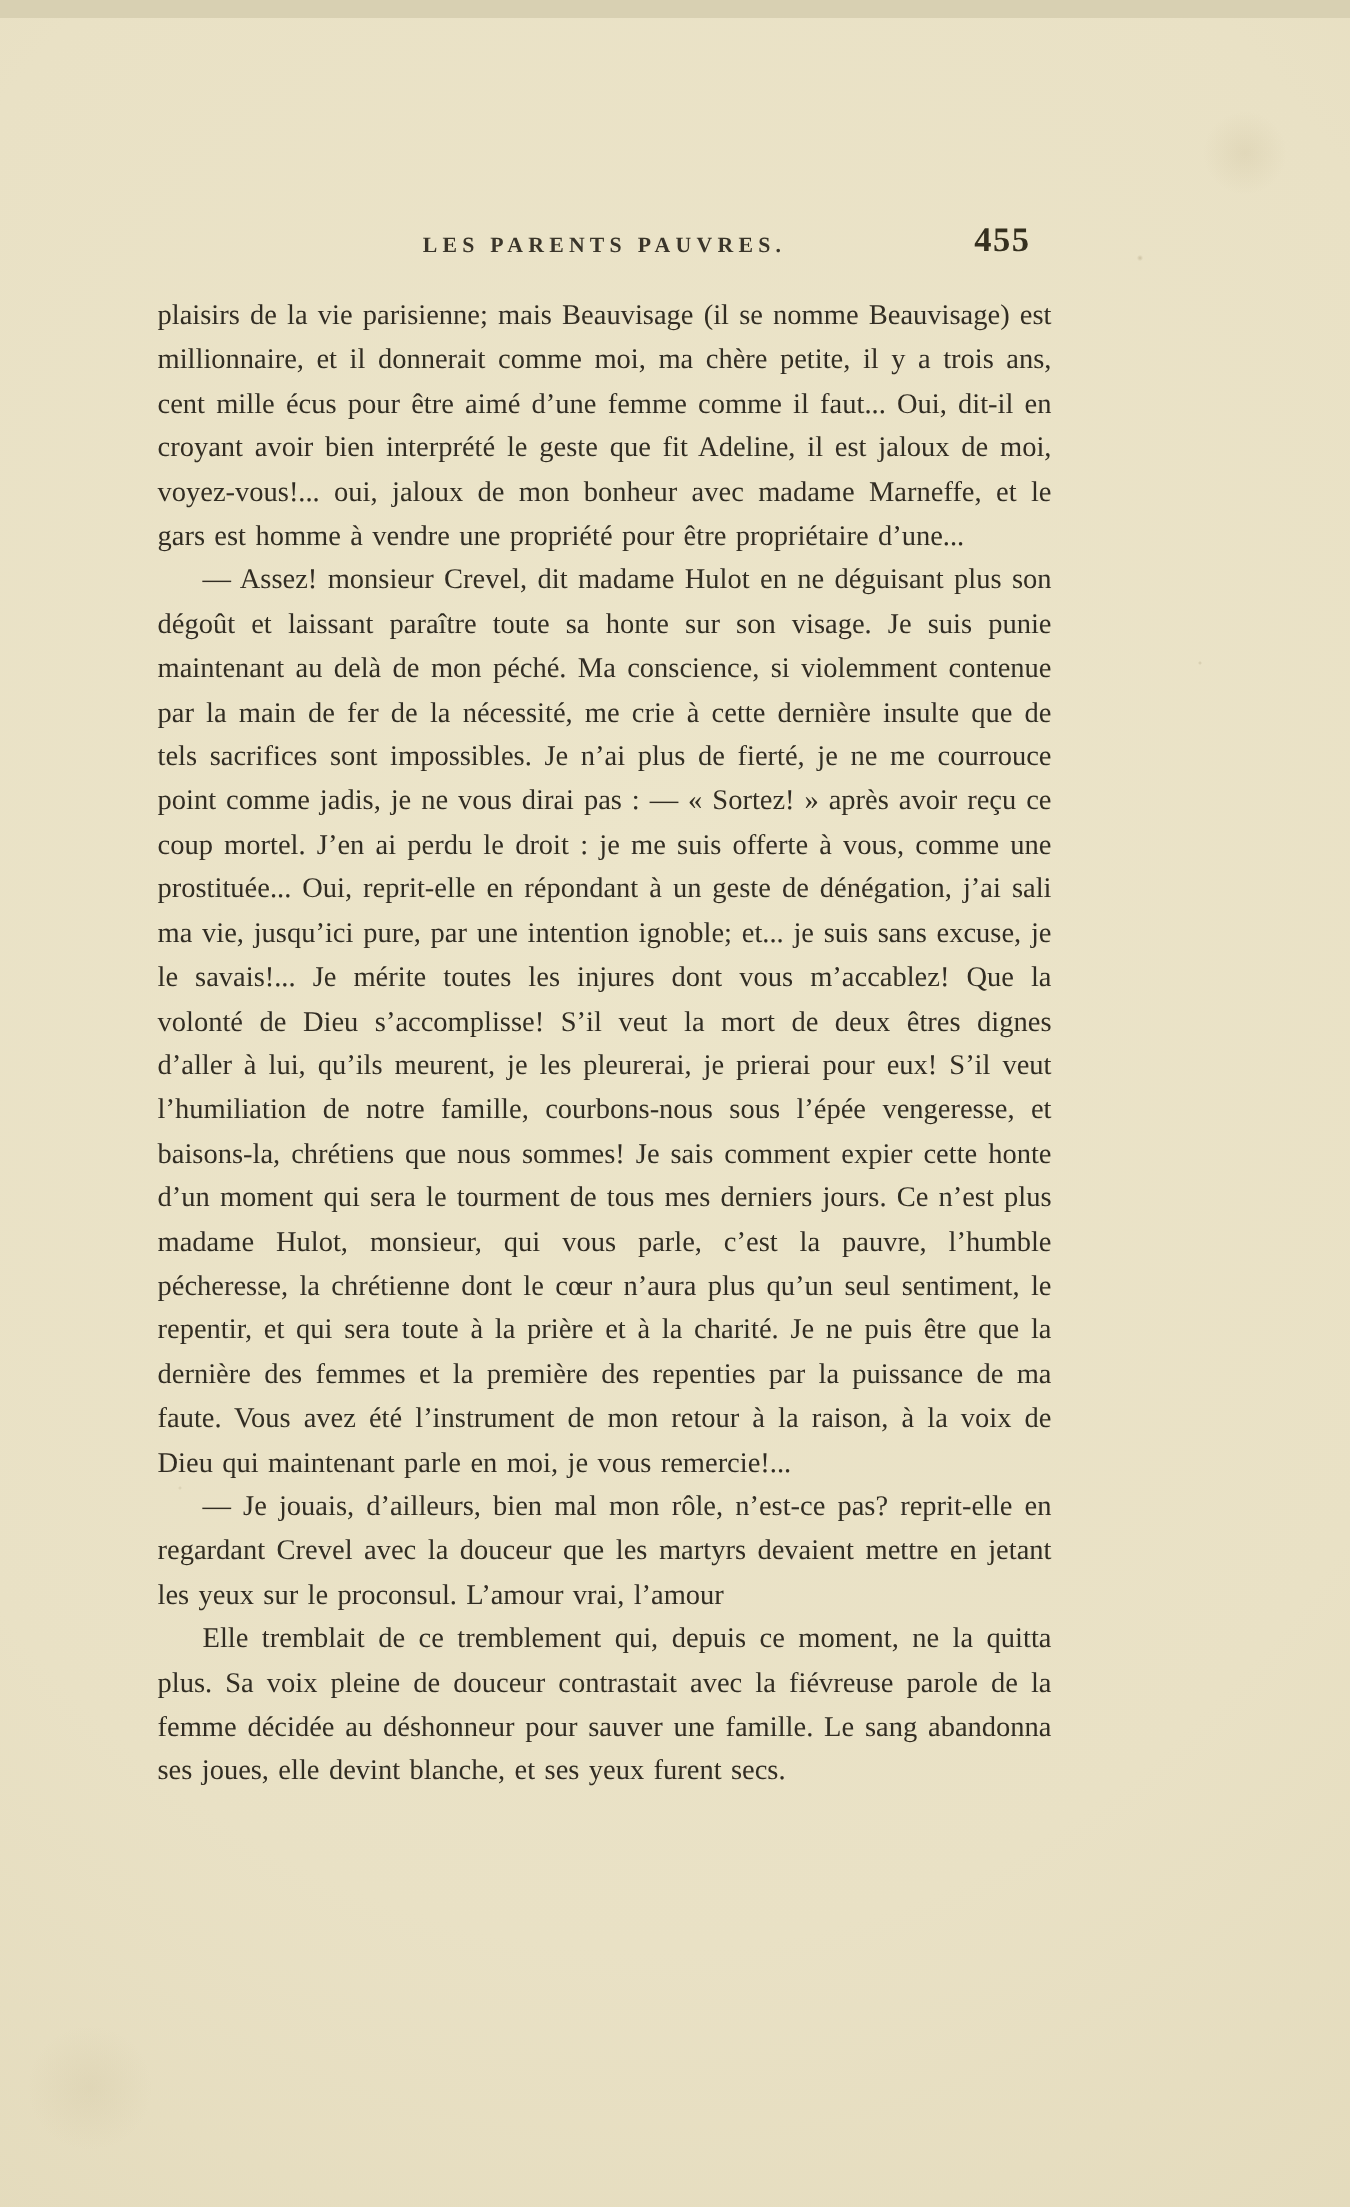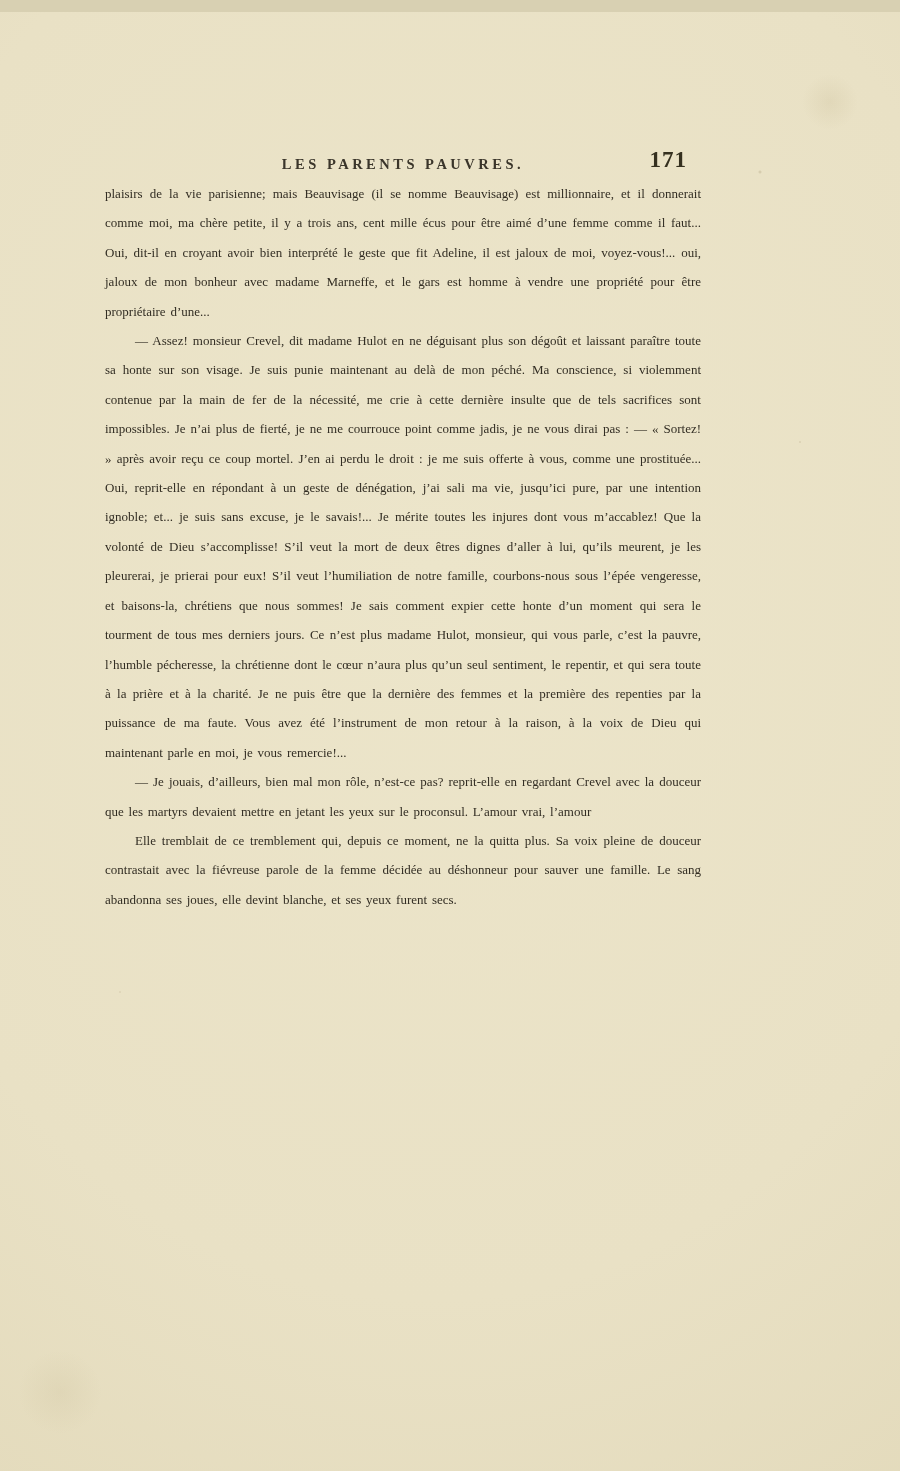--- a/index.html
+++ b/index.html
@@ -51,44 +51,44 @@
     position: absolute;
     top: -4px;
     right: 14px;
     font-size: 23px;
     font-weight: bold;
     letter-spacing: 1px;
     color: #35301f;
   }
   .text-block {
     position: absolute;
-    top: 167px;
+    top: 184px;
     left: 105px;
     width: 596px;
-    font-size: 13px;
+    font-size: 19px;
     line-height: 29.4px;
     text-align: justify;
     word-spacing: 1.5px;
     font-family: Liberation Serif, serif;
   }
   .text-block p {
     margin: 0;
   }
   .text-block p.indent {
     text-indent: 30px;
   }
 </style>
 </head>
 <body>
 
 <div class="sheet">
 
   <header class="running-header">
     <span class="running-title">LES PARENTS PAUVRES.</span>
-    <span class="page-number">171</span>
+    <span class="page-number">455</span>
   </header>
 
   <main class="text-block">
     <p class="para">plaisirs de la vie parisienne; mais Beauvisage (il se nomme Beauvisage) est millionnaire, et il donnerait comme moi, ma chère petite, il y a trois ans, cent mille écus pour être aimé d’une femme comme il faut... Oui, dit-il en croyant avoir bien interprété le geste que fit Adeline, il est jaloux de moi, voyez-vous!... oui, jaloux de mon bonheur avec madame Marneffe, et le gars est homme à vendre une propriété pour être propriétaire d’une...</p>
     <p class="para indent">— Assez! monsieur Crevel, dit madame Hulot en ne déguisant plus son dégoût et laissant paraître toute sa honte sur son visage. Je suis punie maintenant au delà de mon péché. Ma conscience, si violemment contenue par la main de fer de la nécessité, me crie à cette dernière insulte que de tels sacrifices sont impossibles. Je n’ai plus de fierté, je ne me courrouce point comme jadis, je ne vous dirai pas : — « Sortez! » après avoir reçu ce coup mortel. J’en ai perdu le droit : je me suis offerte à vous, comme une prostituée... Oui, reprit-elle en répondant à un geste de dénégation, j’ai sali ma vie, jusqu’ici pure, par une intention ignoble; et... je suis sans excuse, je le savais!... Je mérite toutes les injures dont vous m’accablez! Que la volonté de Dieu s’accomplisse! S’il veut la mort de deux êtres dignes d’aller à lui, qu’ils meurent, je les pleurerai, je prierai pour eux! S’il veut l’humiliation de notre famille, courbons-nous sous l’épée vengeresse, et baisons-la, chrétiens que nous sommes! Je sais comment expier cette honte d’un moment qui sera le tourment de tous mes derniers jours. Ce n’est plus madame Hulot, monsieur, qui vous parle, c’est la pauvre, l’humble pécheresse, la chrétienne dont le cœur n’aura plus qu’un seul sentiment, le repentir, et qui sera toute à la prière et à la charité. Je ne puis être que la dernière des femmes et la première des repenties par la puissance de ma faute. Vous avez été l’instrument de mon retour à la raison, à la voix de Dieu qui maintenant parle en moi, je vous remercie!...</p>
     <p class="para indent">— Je jouais, d’ailleurs, bien mal mon rôle, n’est-ce pas? reprit-elle en regardant Crevel avec la douceur que les martyrs devaient mettre en jetant les yeux sur le proconsul. L’amour vrai, l’amour</p>
     <p class="para indent">Elle tremblait de ce tremblement qui, depuis ce moment, ne la quitta plus. Sa voix pleine de douceur contrastait avec la fiévreuse parole de la femme décidée au déshonneur pour sauver une famille. Le sang abandonna ses joues, elle devint blanche, et ses yeux furent secs.</p>
   </main>
 
 </div>

